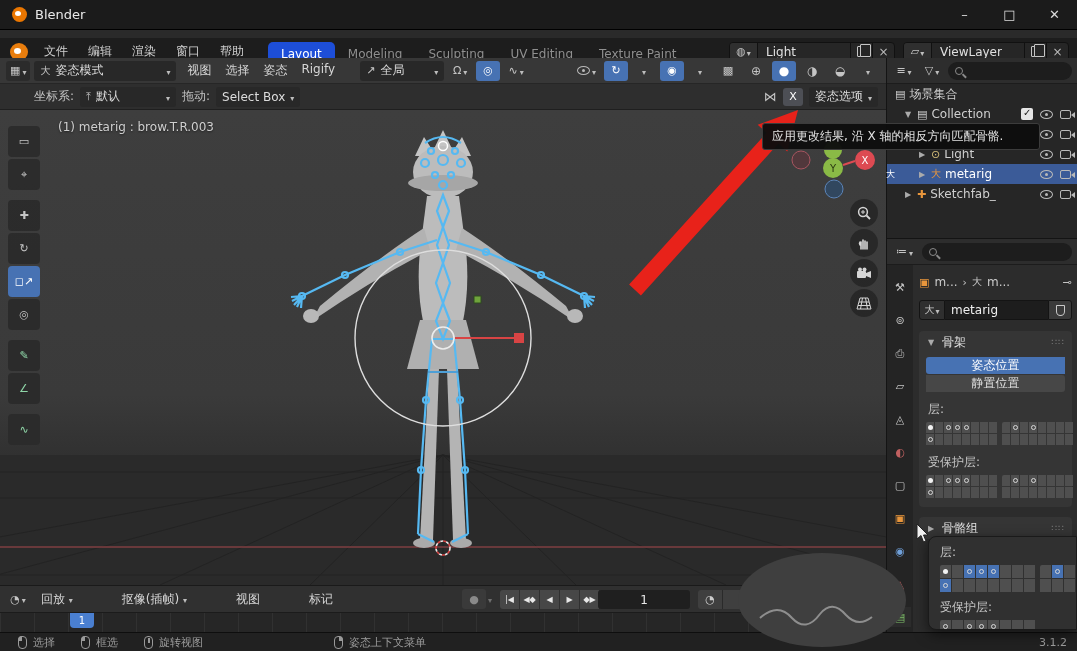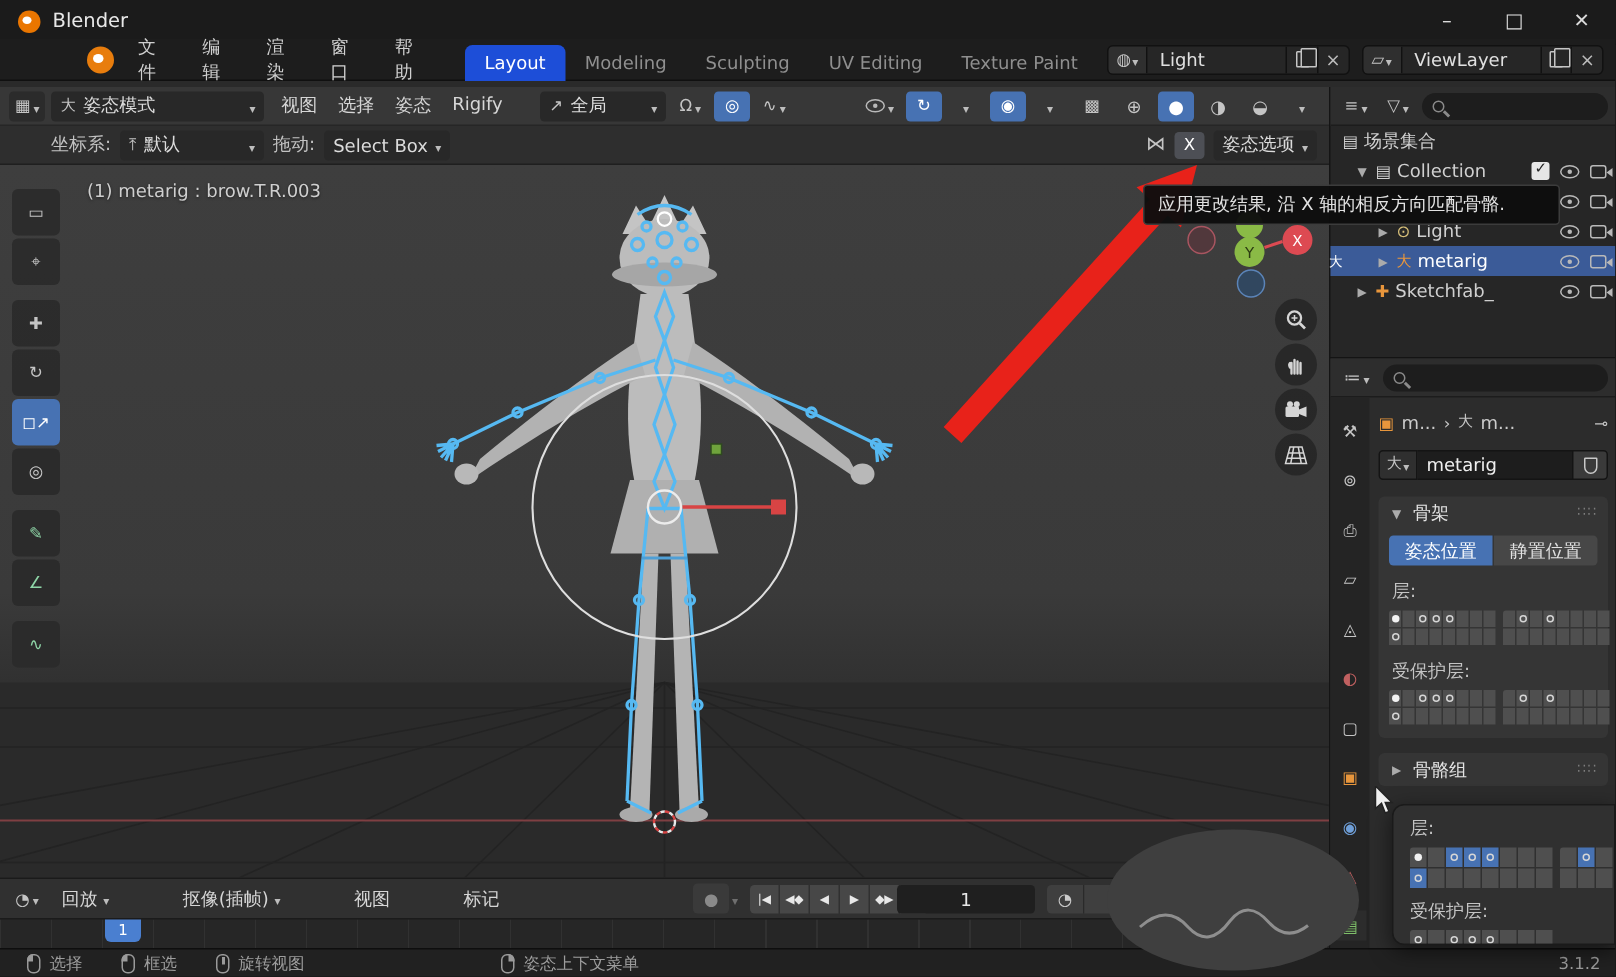--- a/index.html
+++ b/index.html
@@ -9,21 +9,21 @@
 
   
   .titlebar{position:absolute;left:0;top:0;width:1077px;height:30px;background:#1b1b1b;display:flex;align-items:center;border-bottom:1px solid #000;}
   .blender-ball{width:15px;height:15px;border-radius:50%;background:#ea7600;margin:0 8px 0 12px;position:relative;}
   .blender-ball::after{content:"";position:absolute;left:3px;top:4px;width:6px;height:5px;border-radius:50%;background:#fff;}
   .title-text{color:#e8e8e8;font-size:13px;}
   .win-controls{margin-left:auto;display:flex;height:30px;}
   .win-btn{width:45px;height:30px;display:flex;align-items:center;justify-content:center;color:#dcdcdc;font-size:13px;}
 
   
-  .topbar{position:absolute;left:0;top:26px;width:1077px;height:28px;background:#1d1d1d;display:flex;align-items:center;border-bottom:1px solid #101010;padding-left:48px;}
+  .topbar{position:absolute;left:0;top:38px;width:1077px;height:28px;background:#1d1d1d;display:flex;align-items:center;border-bottom:1px solid #101010;}
   .app-menu-icon{width:18px;height:18px;border-radius:50%;background:#e87d0d;margin:0 6px 0 10px;position:relative;flex:none;}
   .app-menu-icon::after{content:"";position:absolute;left:4px;top:5px;width:7px;height:6px;border-radius:50%;background:#fff;}
   .menu-item{padding:4px 10px;color:#cfcfcf;cursor:default;}
   .ws-tabs{display:flex;margin-left:14px;height:28px;align-items:flex-end;overflow:hidden;max-width:420px;flex:none;}
   .ws-tab{padding:5px 13px;color:#8f8f8f;white-space:nowrap;border-radius:5px 5px 0 0;}
   .ws-tab.active{background:#1d4ed8;color:#ffffff;}
   .id-selector{display:flex;align-items:center;height:20px;background:#262626;border:1px solid #111;border-radius:4px;margin-left:8px;overflow:hidden;}
   .id-selector .ico-btn{width:28px;height:100%;background:#2f2f2f;display:flex;align-items:center;justify-content:center;gap:1px;border-right:1px solid #111;}
   .id-selector .id-name{padding:0 8px;min-width:92px;color:#e0e0e0;}
   .id-selector .tail-btn{width:22px;height:100%;display:flex;align-items:center;justify-content:center;color:#bbb;border-left:1px solid #111;}
@@ -93,21 +93,21 @@
   .crumb{display:flex;align-items:center;gap:5px;height:22px;color:#cbcbcb;}
   .datablock{display:flex;align-items:center;height:22px;margin-top:6px;gap:0;}
   .db-ico{width:26px;height:20px;background:#2f2f2f;border:1px solid #141414;border-radius:3px 0 0 3px;display:flex;align-items:center;justify-content:center;gap:1px;}
   .db-name{flex:1;height:20px;background:#1d1d1d;border-top:1px solid #141414;border-bottom:1px solid #141414;display:flex;align-items:center;padding:0 6px;color:#efefef;}
   .db-shield{width:24px;height:20px;background:#3a3a3a;border:1px solid #141414;border-radius:0 3px 3px 0;display:flex;align-items:center;justify-content:center;}
   .shieldico{width:9px;height:11px;border:1px solid #c9c9c9;border-radius:1px 1px 5px 5px;}
   .panel{background:#353535;border-radius:4px;margin-top:10px;}
   .panel-hd{height:22px;display:flex;align-items:center;padding:0 7px;gap:6px;color:#e3e3e3;}
   .grip{margin-left:auto;color:#7d7d7d;font-size:9px;letter-spacing:1px;}
   .panel-bd{padding:4px 7px 9px 7px;}
-  .seg-row{display:flex;gap:1px;}
+  .seg-row{display:flex;gap:1px;flex-direction:column;}
   .seg{flex:1;height:20px;display:flex;align-items:center;justify-content:center;background:#474747;color:#e2e2e2;}
   .seg.on{background:#4772b3;color:#fff;}
   .seg:first-child{border-radius:3px 0 0 3px;}
   .seg:last-child{border-radius:0 3px 3px 0;}
   .flabel{color:#c4c4c4;margin:9px 0 4px 2px;}
   .gridrow{display:flex;gap:5px;}
   .lgrid{display:flex;flex-direction:column;gap:1px;}
   .lrow{display:flex;gap:1px;}
   .lcell{width:8px;height:11px;background:#4f4f4f;position:relative;}
   .lcell.b,.lcell.bc,.lcell.bd{background:#4772b3;}

